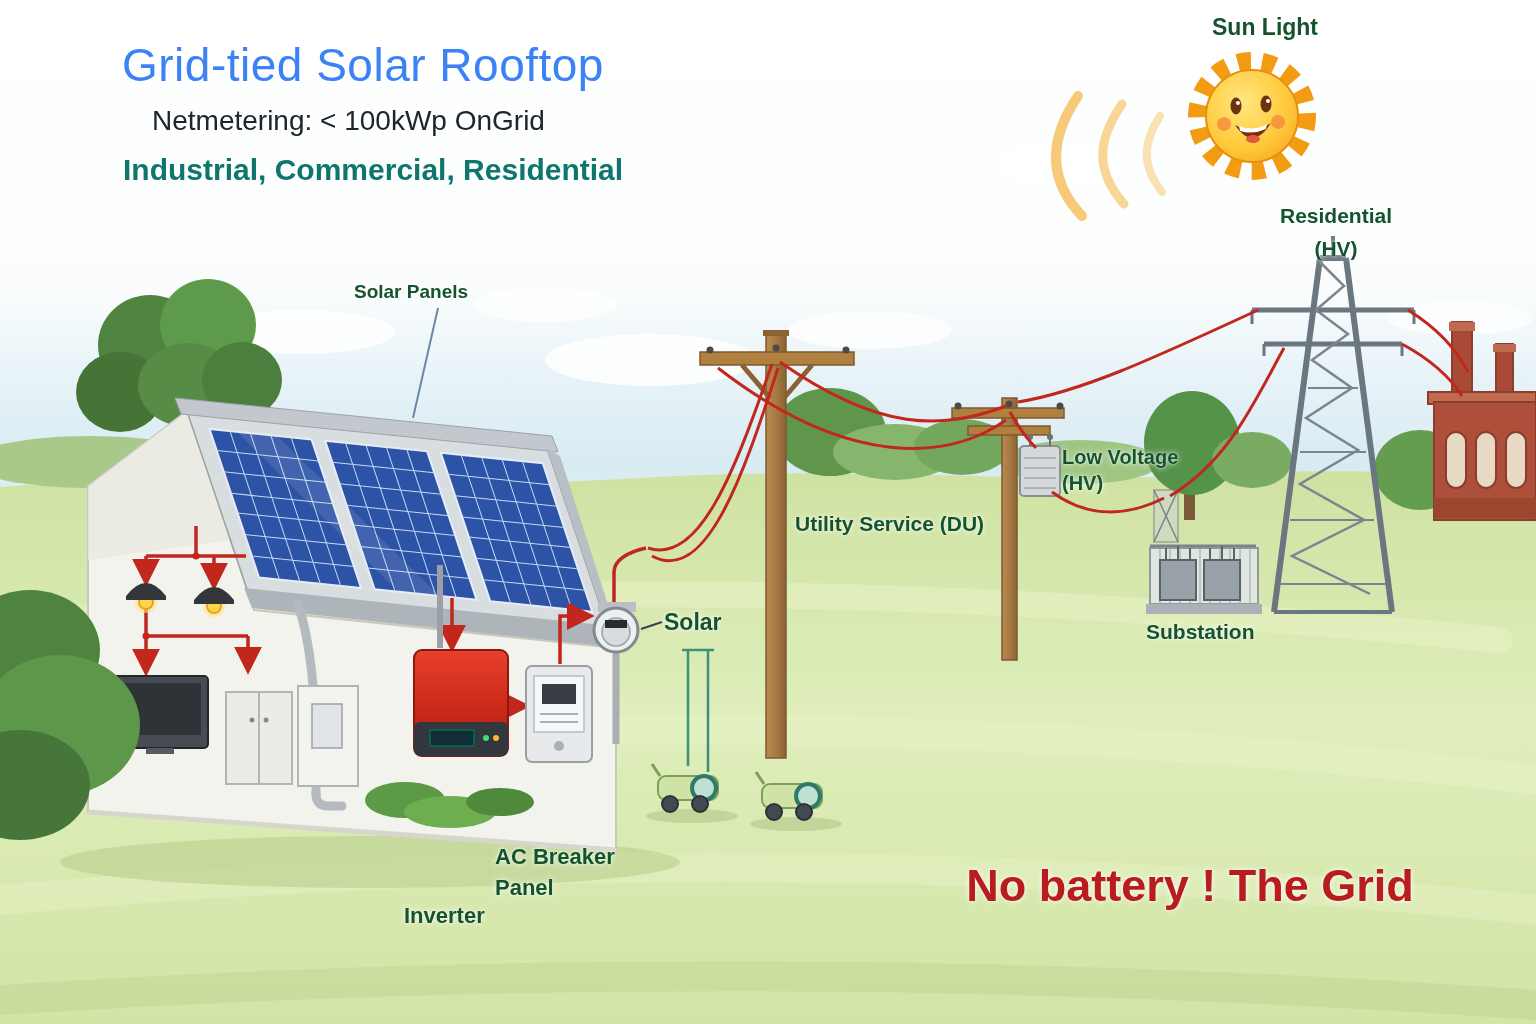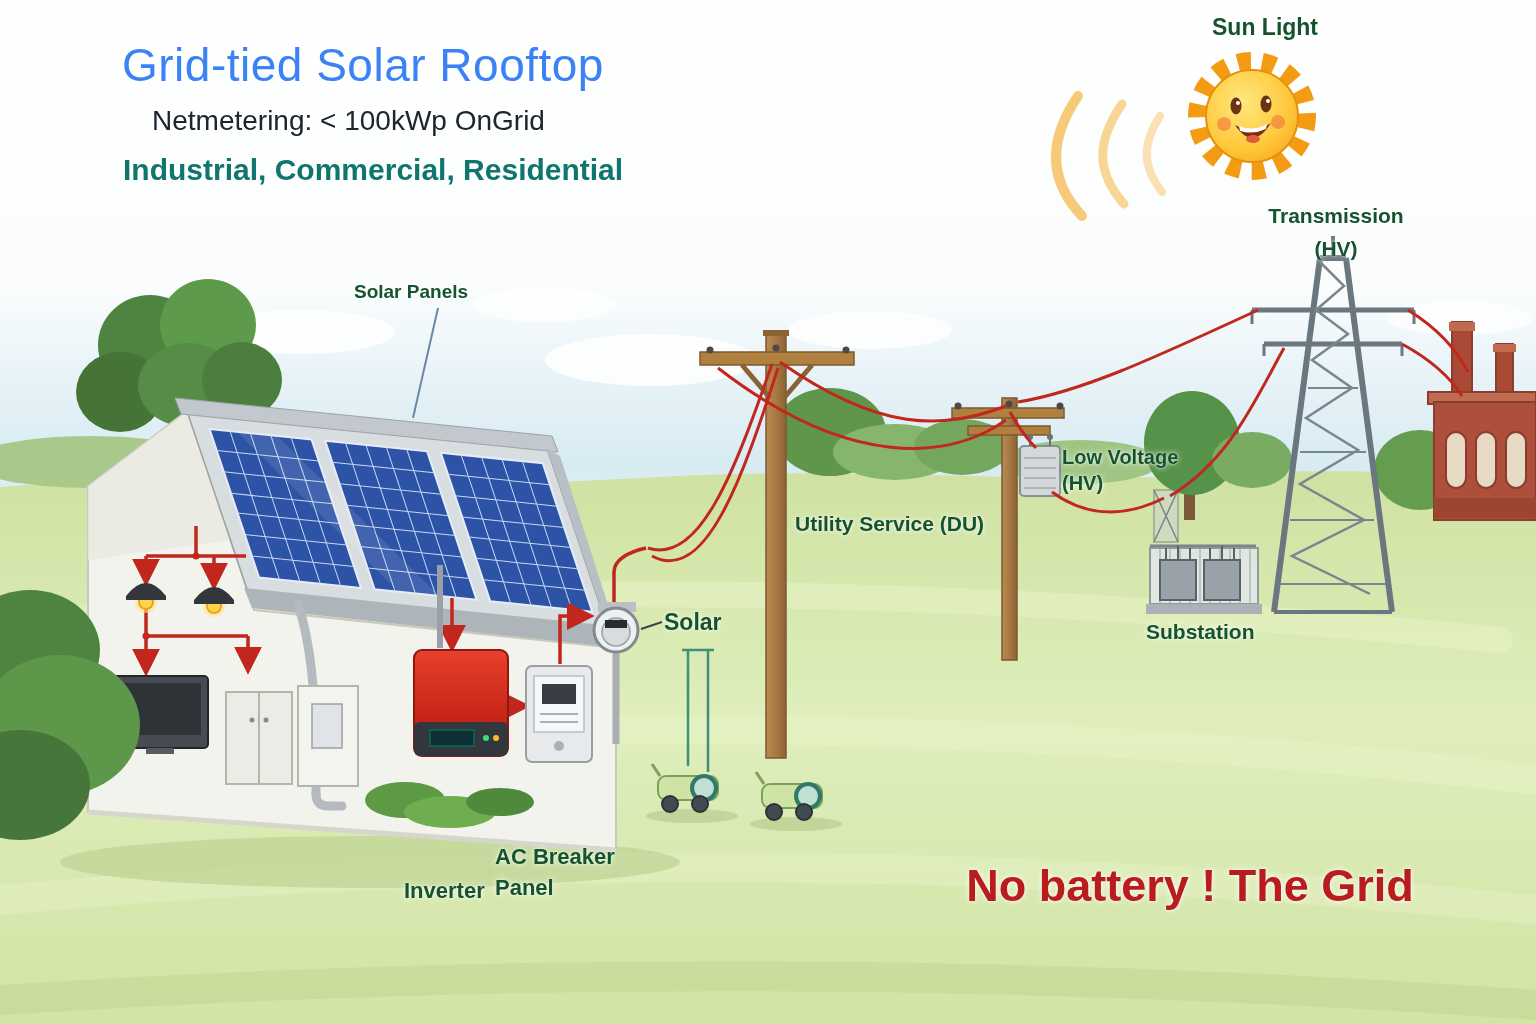--- a/index.html
+++ b/index.html
@@ -19,21 +19,21 @@
   .subtitle1{left:128px;top:105px;font-size:28px;font-weight:400;color:#20242e;margin-left:24px;}
   .subtitle2{left:123px;top:153px;font-size:30px;font-weight:700;color:#0f766e;}
   .sun-light{left:1212px;top:14px;font-size:23px;}
   .transmission{left:1246px;top:200px;width:180px;text-align:center;font-size:21px;line-height:1.55;}
   .solar-panels{left:354px;top:281px;font-size:19px;}
   .utility-service{left:795px;top:512px;font-size:21px;}
   .low-voltage{left:1062px;top:444px;font-size:20px;line-height:1.3;}
   .meter{left:664px;top:609px;font-size:23px;}
   .substation{left:1146px;top:620px;font-size:21px;}
   .ac-breaker{left:495px;top:842px;width:170px;text-align:left;font-size:22px;line-height:1.4;}
-  .inverter{left:404px;top:878px;font-size:22px;text-align:center;}
+  .inverter{left:404px;top:903px;font-size:22px;text-align:center;}
   .tagline{
     left:950px;top:856px;width:480px;text-align:center;
     font-size:45px;font-weight:700;color:#b91c1c;line-height:1.35;
   }
 </style>
 </head>
 <body>
 
 <div class="scene">
 
@@ -343,21 +343,21 @@
   <path d="M662,622 L641,629" stroke="#39424c" stroke-width="2"></path>
 </svg>
 
   <div class="lbl title">Grid-tied Solar Rooftop</div>
   <div class="lbl subtitle1">Netmetering: &lt; 100kWp OnGrid</div>
   <div class="lbl subtitle2">Industrial, Commercial, Residential</div>
 
   <div class="lbl sun-light">Sun Light</div>
 
   <div class="lbl transmission">
-    <div>Transmission</div>
+    <div>Residential</div>
     <div>(HV)</div>
   </div>
 
   <div class="lbl solar-panels">Solar Panels</div>
   <div class="lbl utility-service">Utility Service (DU)</div>
 
   <div class="lbl low-voltage">
     <div>Low Voltage</div>
     <div>(HV)</div>
   </div>

